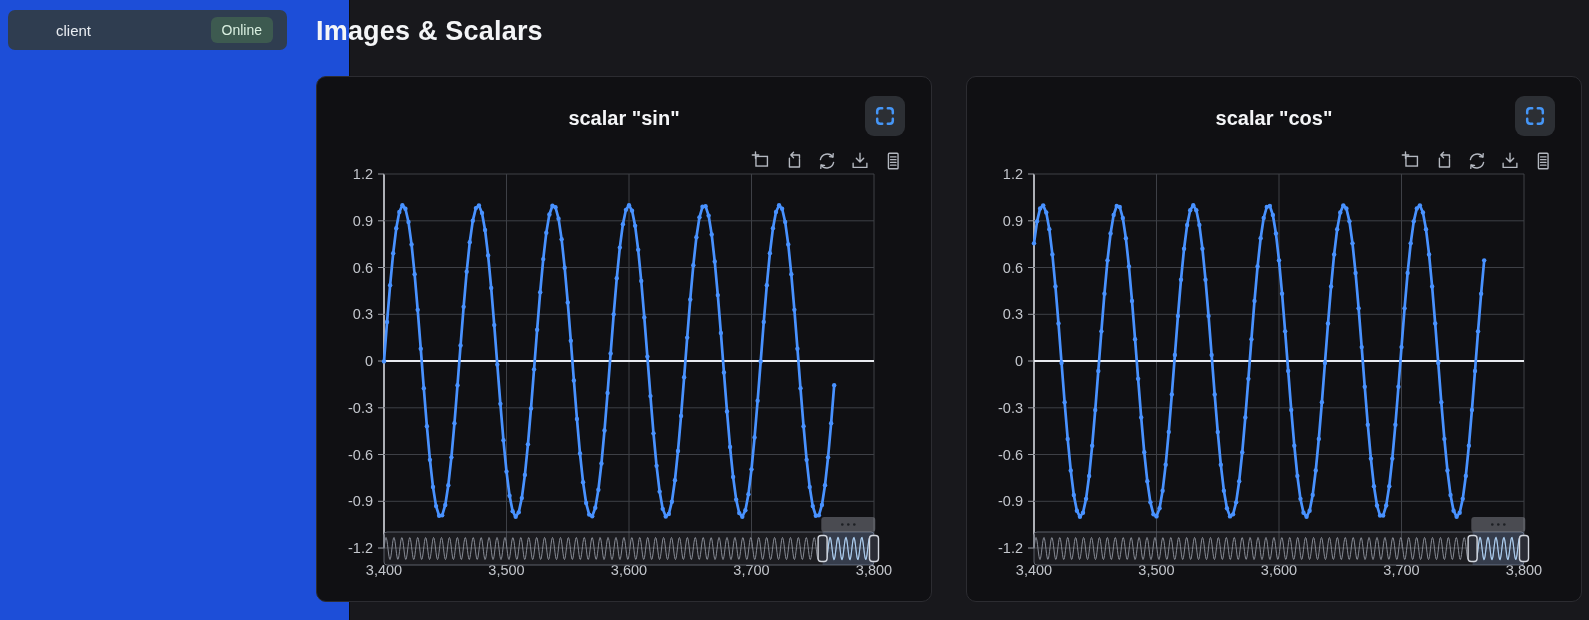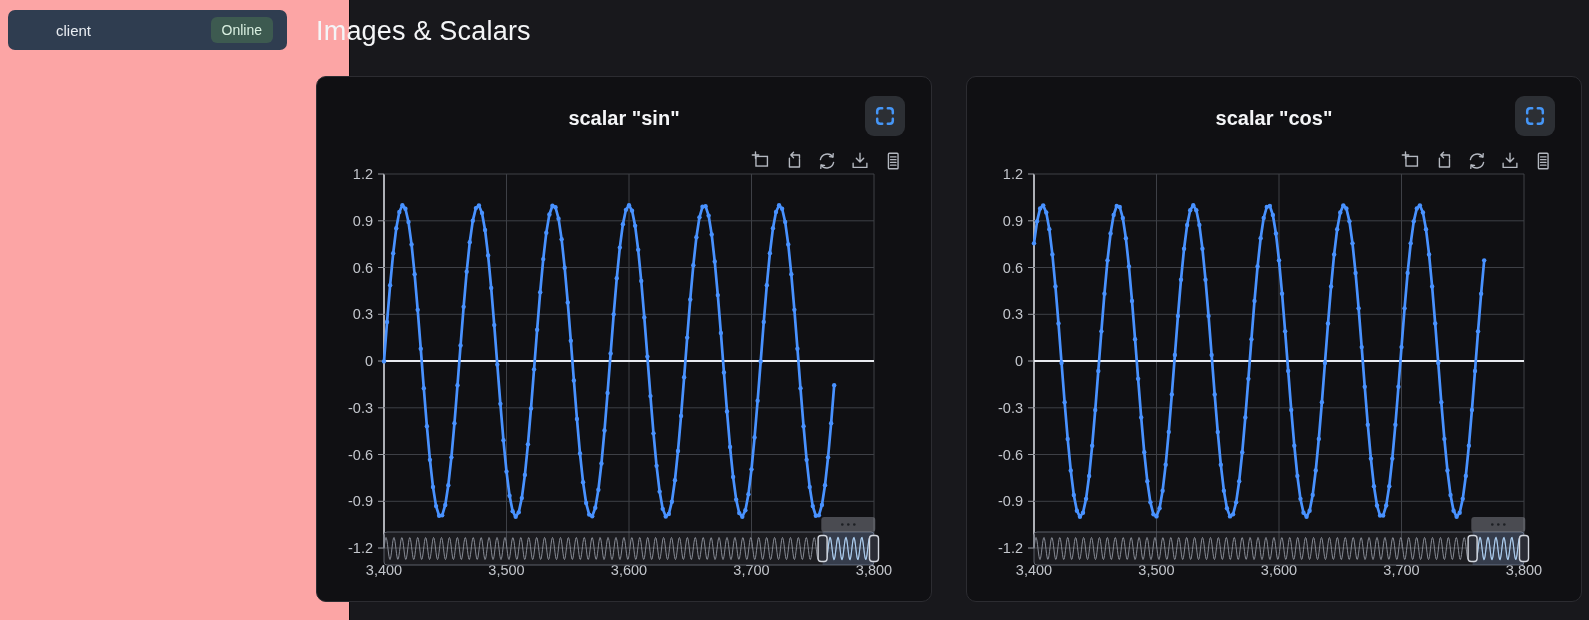--- a/index.html
+++ b/index.html
@@ -4,37 +4,37 @@
 <style>
   * { margin:0; padding:0; box-sizing:border-box; }
   html,body { background:#101013; }
   .app {
     position:relative; width:1589px; height:620px; overflow:hidden;
     background:#18181c; font-family:"Liberation Sans", sans-serif;
   }
   
   .sidebar {
     position:absolute; left:0; top:0; width:350px; height:620px;
-    background:#fca5a5; border-right:1px solid #0c0c0e;
+    background:#1d4ed8; border-right:1px solid #0c0c0e;
   }
   .client-row {
     position:absolute; left:8px; top:10px; width:279px; height:40px;
     background:#2f3d50; border-radius:7px; display:flex; align-items:center;
     justify-content:space-between; padding:0 14px 0 48px; cursor:pointer;
   }
   .client-label { color:#e9edf2; font-size:15px; }
   .badge {
     background:#3d5a50; color:#daf0e1; font-size:14px;
     padding:4px 11px; border-radius:6px; line-height:1.35;
   }
   
   .main { position:absolute; left:296px; top:0; width:1293px; height:620px; }
   .page-title {
     position:absolute; left:20px; top:16px; color:#f4f5f7;
-    font-size:27px; font-weight:400; letter-spacing:0.2px;
+    font-size:27px; font-weight:700; letter-spacing:0.2px;
   }
   .panel {
     position:absolute; top:76px; width:616px; height:526px;
     background:#101013; border:1px solid #2c2c31; border-radius:10px;
   }
   .panel.p0 { left:20px; }
   .panel.p1 { left:670px; }
   .chart-title {
     position:absolute; left:0; right:0; top:30px; text-align:center;
     color:#f4f5f7; font-size:20px; font-weight:700;

